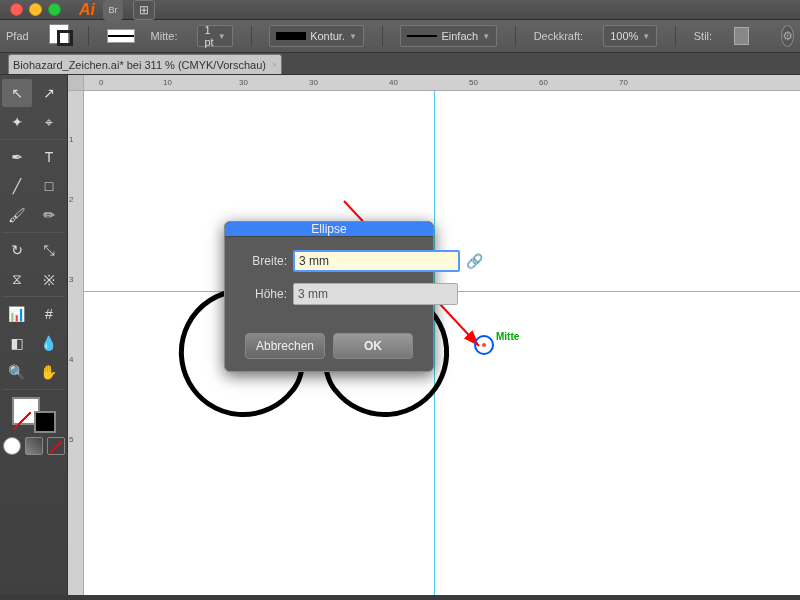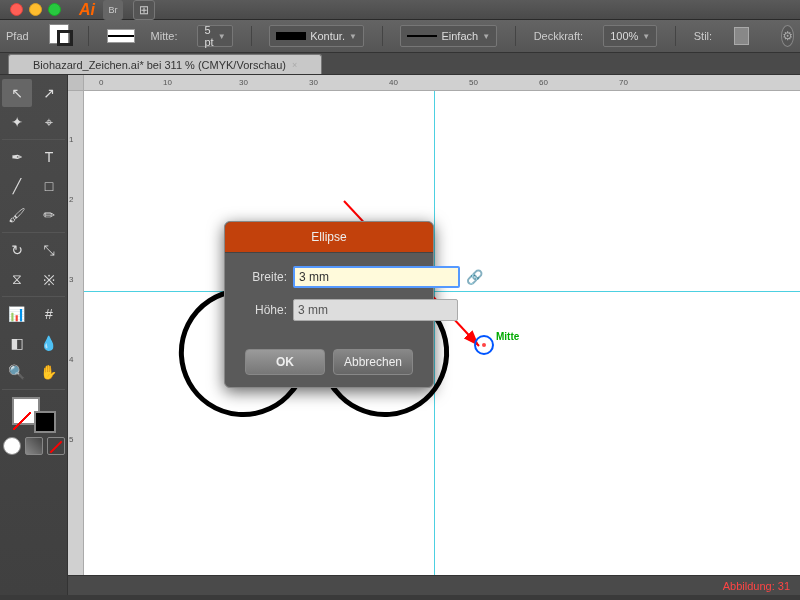--- a/index.html
+++ b/index.html
@@ -47,21 +47,21 @@
       background: #4a4a4a;
       display: flex;
       align-items: flex-end;
       border-bottom: 1px solid #333;
     }
     .tab {
       height: 20px;
       background: #5a5a5a;
       border: 1px solid #777;
       border-bottom: none;
-      padding: 0 24px;
+      padding: 0 4px;
       display: flex;
       align-items: center;
       color: #ddd;
       font-size: 11px;
       cursor: pointer;
       border-radius: 3px 3px 0 0;
     }
     .tab.active { background: #c8c8c8; color: #333; }
     .tab-close { color: #aaa; font-size: 9px; margin-left: 6px; cursor: pointer; }
 
@@ -194,22 +194,21 @@
       background: #5a5a5a;
       border: 1px solid #888;
       border-radius: 6px;
       box-shadow: 0 4px 16px rgba(0,0,0,0.6);
       z-index: 100;
     }
     .dialog-title {
       text-align: center;
       color: #eee;
       font-size: 12px;
-      padding: 8px;
-      background: #c2410c;
+      background: #3b82f6;
       border-radius: 6px 6px 0 0;
       border-bottom: 1px solid #444;
     }
     .dialog-body { padding: 12px 14px; }
     .dialog-row {
       display: flex;
       align-items: center;
       margin-bottom: 10px;
       gap: 6px;
     }
@@ -337,21 +336,21 @@
   </div>
 
   <div class="toolbar-sep"></div>
 
   <div class="stroke-preview">
     <div class="stroke-line"></div>
   </div>
 
   <span class="toolbar-label">Mitte:</span>
   <div class="toolbar-item">
-    <span>5 pt</span>
+    <span>1 pt</span>
     <span class="toolbar-arrow" style="margin-left:4px;">▼</span>
   </div>
 
   <div class="toolbar-sep"></div>
 
   <div class="toolbar-item">
     <div style="width:30px; height:8px; background:linear-gradient(to right, black, black); margin-right:4px;"></div>
     <span>Kontur.</span>
     <span class="toolbar-arrow" style="margin-left:4px;">▼</span>
   </div>
@@ -540,23 +539,20 @@
             <span class="dialog-label">Breite:</span>
             <input class="dialog-input" type="text" value="3 mm" style="">
             <div class="lock-icon">🔗</div>
           </div>
           <div class="dialog-row">
             <span class="dialog-label">Höhe:</span>
             <input class="dialog-input locked" type="text" value="3 mm" style="">
           </div>
         </div>
         <div class="dialog-buttons">
+          <button class="dialog-btn">Abbrechen</button>
           <button class="dialog-btn ok">OK</button>
-          <button class="dialog-btn">Abbrechen</button>
         </div>
       </div>
     </div>
 
-    <div id="statusbar">
-      <span class="status-text">Abbildung: 31</span>
-    </div>
   </div>
 </div>
 
 </body></html>

